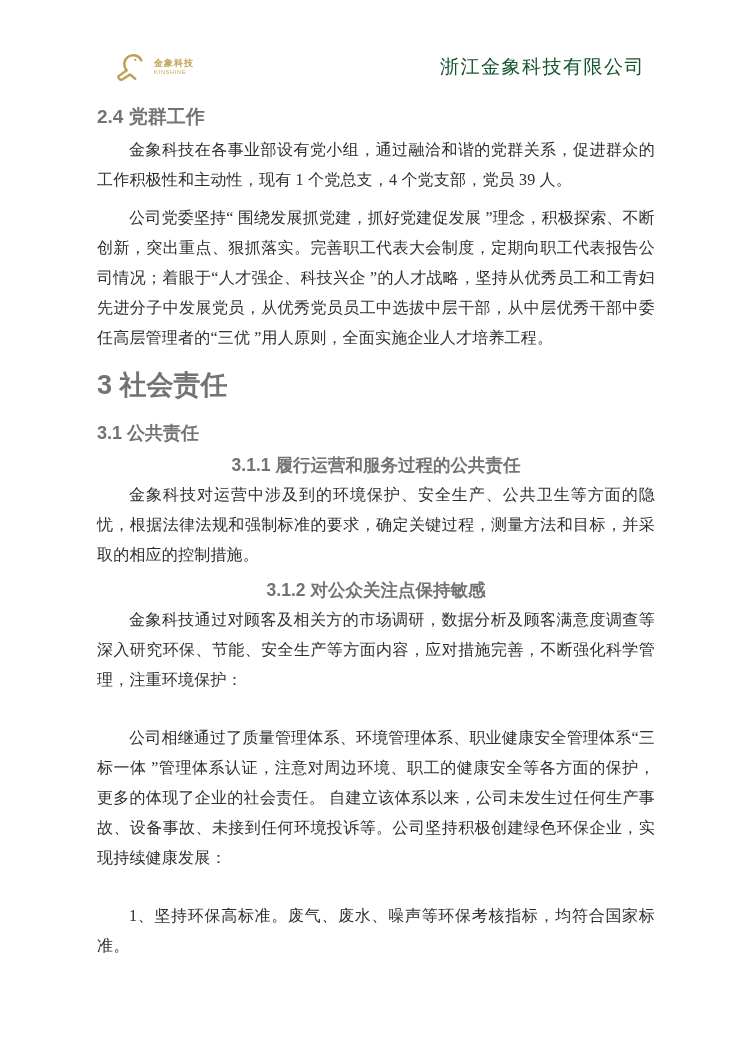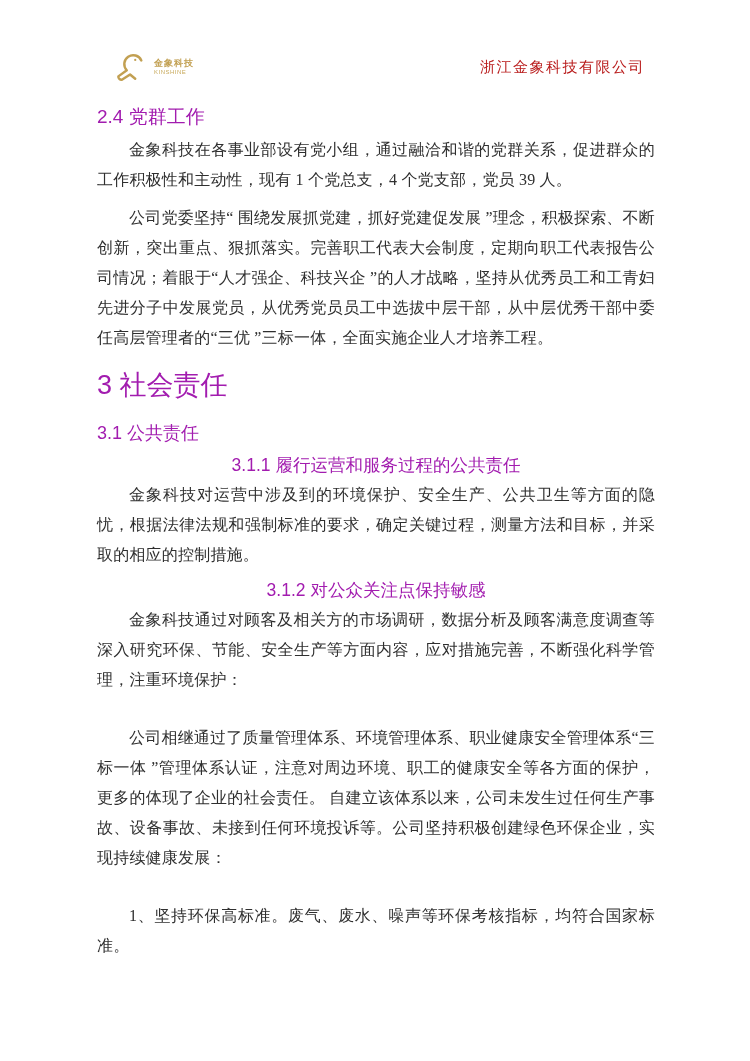--- a/index.html
+++ b/index.html
@@ -43,32 +43,32 @@
     color: #c2a052;
     letter-spacing: 1px;
   }
   .logo-sub {
     font-family: "Liberation Sans", "DejaVu Sans", sans-serif;
     font-size: 6px;
     color: #c9ab5e;
     letter-spacing: 0.5px;
   }
   .company-name {
-    font-size: 15px;
-    color: #b91c1c;
+    font-size: 19px;
+    color: #14532d;
     letter-spacing: 1.5px;
   }
   
   .content {
     padding: 6px 95px 0 97px;
   }
   .content h1, .content h2, .content h3, .content h4 {
     font-family: "Liberation Sans", "DejaVu Sans", sans-serif;
-    color: #a21caf;
-    font-weight: normal;
+    color: #737373;
+    font-weight: bold;
     line-height: 1.2;
   }
   .content h1 { font-size: 27px; margin: 16px 0 20px; }
   .content h2 { font-size: 19px;  margin: 10px 0 6px; }
   .content h3 { font-size: 18px; margin: 22px 0 0; }
   .content h4 { font-size: 17.5px; margin: 10px 0 4px; text-align: center; }
   .content p {
     font-size: 16px;
     line-height: 30px;
     text-align: justify;
@@ -93,21 +93,21 @@
         <span class="logo-brand">金象科技</span>
         <span class="logo-sub">KINSHINE</span>
       </div>
     </div>
     <div class="company-name">浙江金象科技有限公司</div>
   </div>
 
   <div class="content">
     <h2>2.4 党群工作</h2>
     <p>金象科技在各事业部设有党小组，通过融洽和谐的党群关系，促进群众的工作积极性和主动性，现有 1 个党总支，4 个党支部，党员 39 人。</p>
-    <p>公司党委坚持“ 围绕发展抓党建，抓好党建促发展 ”理念，积极探索、不断创新，突出重点、狠抓落实。完善职工代表大会制度，定期向职工代表报告公司情况；着眼于“人才强企、科技兴企 ”的人才战略，坚持从优秀员工和工青妇先进分子中发展党员，从优秀党员员工中选拔中层干部，从中层优秀干部中委任高层管理者的“三优 ”三标一体，全面实施企业人才培养工程。</p>
+    <p>公司党委坚持“ 围绕发展抓党建，抓好党建促发展 ”理念，积极探索、不断创新，突出重点、狠抓落实。完善职工代表大会制度，定期向职工代表报告公司情况；着眼于“人才强企、科技兴企 ”的人才战略，坚持从优秀员工和工青妇先进分子中发展党员，从优秀党员员工中选拔中层干部，从中层优秀干部中委任高层管理者的“三优 ”用人原则，全面实施企业人才培养工程。</p>
     <h1>3 社会责任</h1>
     <h3>3.1 公共责任</h3>
     <h4>3.1.1 履行运营和服务过程的公共责任</h4>
     <p>金象科技对运营中涉及到的环境保护、安全生产、公共卫生等方面的隐忧，根据法律法规和强制标准的要求，确定关键过程，测量方法和目标，并采取的相应的控制措施。</p>
     <h4>3.1.2 对公众关注点保持敏感</h4>
     <p>金象科技通过对顾客及相关方的市场调研，数据分析及顾客满意度调查等深入研究环保、节能、安全生产等方面内容，应对措施完善，不断强化科学管理，注重环境保护：</p>
     <p class="gap-top">公司相继通过了质量管理体系、环境管理体系、职业健康安全管理体系“三标一体 ”管理体系认证，注意对周边环境、职工的健康安全等各方面的保护，更多的体现了企业的社会责任。 自建立该体系以来，公司未发生过任何生产事故、设备事故、未接到任何环境投诉等。公司坚持积极创建绿色环保企业，实现持续健康发展：</p>
     <p class="gap-top">1、坚持环保高标准。废气、废水、噪声等环保考核指标，均符合国家标准。</p>
   </div>
 

